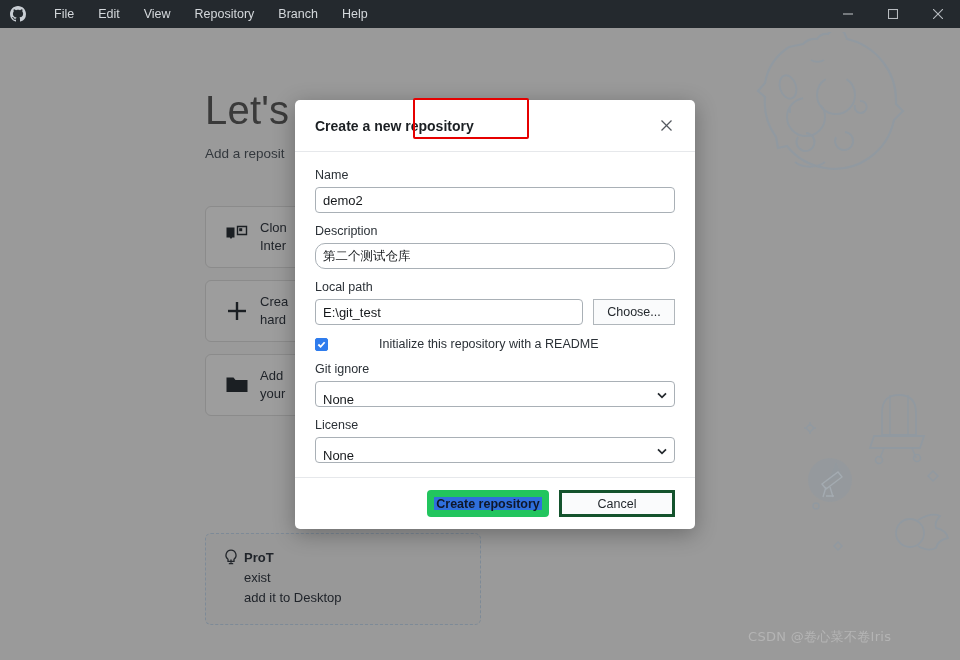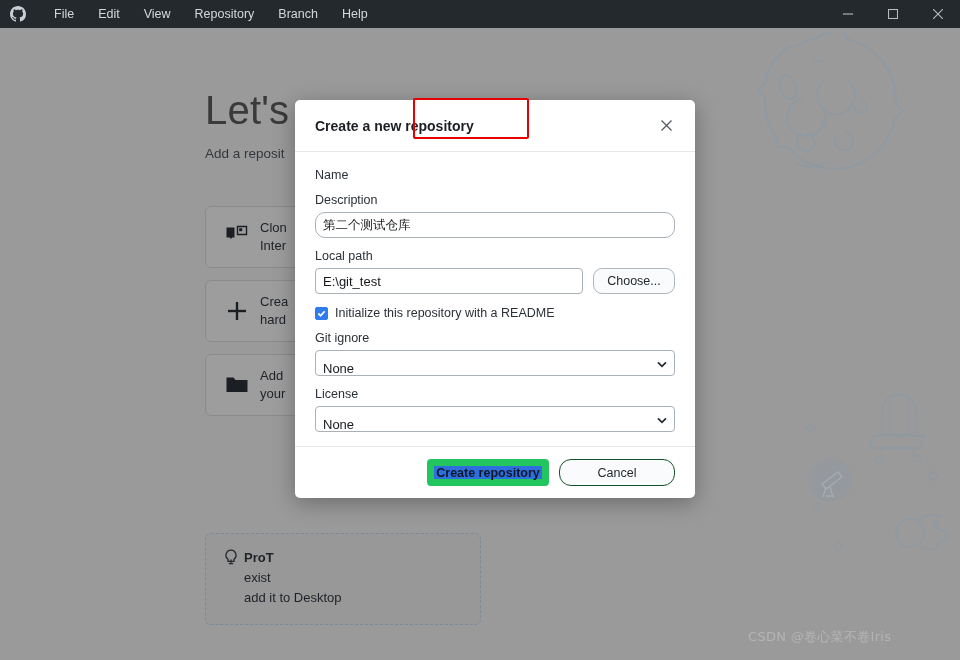--- a/index.html
+++ b/index.html
@@ -131,26 +131,26 @@
     border: 1px solid #a9b0b6; border-radius: 4px;
     font-size: 13px; color: #16191c;
     padding: 0 7px; background: #fff;
     font-family: "Liberation Sans", "DejaVu Sans", sans-serif;
   }
   .txtinput.cjk { font-family: "DejaVu Sans", sans-serif; font-size: 12.5px; border-radius: 10px; }
   .path-row { display: flex; gap: 10px; align-items: center; }
   .path-row .txtinput { flex: 1 1 auto; }
   .choose-btn {
     flex: 0 0 82px; height: 26px;
-    border: 1px solid #b0b6bb; border-radius: 9px;
+    border: 1px solid #b0b6bb; border-radius: 0;
     background: #fafbfc; font-size: 12.5px; color: #24292e;
     cursor: pointer;
     font-family: "Liberation Sans", "DejaVu Sans", sans-serif;
   }
-  .chk-row { display: flex; align-items: center; margin-top: 12px; }
+  .chk-row { display: flex; align-items: center; margin-top: 12px; gap: 44px; }
   .chkbox {
     width: 13px; height: 13px; border-radius: 2px;
     background: #2f7ced; border: 1px solid #2f7ced;
     display: flex; align-items: center; justify-content: center;
     flex: 0 0 13px; cursor: pointer;
   }
   .chkbox svg { width: 9px; height: 9px; stroke: #fff; stroke-width: 2; fill: none; }
   .chk-label { font-size: 12.5px; color: #2b3137; margin-left: 7px; }
 
   .selwrap { position: relative; }
@@ -178,21 +178,21 @@
   }
   .btn-primary {
     width: 122px; height: 27px;
     background: #2f6fdd; border: 7px solid #22c55e; border-radius: 4px;
     color: #0f172a; font-size: 12.5px; font-weight: bold;
     cursor: pointer;
     font-family: "Liberation Sans", "DejaVu Sans", sans-serif;
   }
   .btn-secondary {
     width: 116px; height: 27px;
-    background: #fafbfc; border: 1px solid #14532d; border-radius: 12px;
+    background: #fafbfc; border: 3px solid #14532d; border-radius: 0;
     color: #24292e; font-size: 12.5px; cursor: pointer;
     font-family: "Liberation Sans", "DejaVu Sans", sans-serif;
   }
   .redbox {
     position: absolute; top: 98px; left: 413px;
     width: 116px; height: 41px;
     border: 2px solid #e60000;
     border-radius: 2px; pointer-events: none;
   }
 </style>
@@ -343,20 +343,21 @@
       <svg viewBox="0 0 11 11">
           <line x1="0.5" y1="0.5" x2="10.5" y2="10.5"></line>
           <line x1="10.5" y1="0.5" x2="0.5" y2="10.5"></line>
         </svg>
     </div>
   </div>
 
   <div class="modal-body">
 
     <label class="fld-label">Name</label>
+    <input class="txtinput" type="text" value="demo2" style="">
 
     <label class="fld-label fld-gap">Description</label>
     <input class="txtinput cjk" type="text" value="第二个测试仓库" style="">
 
     <label class="fld-label fld-gap">Local path</label>
     <div class="path-row">
       <input class="txtinput" type="text" value="E:\git_test" style="">
       <button class="choose-btn">Choose...</button>
     </div>
 

